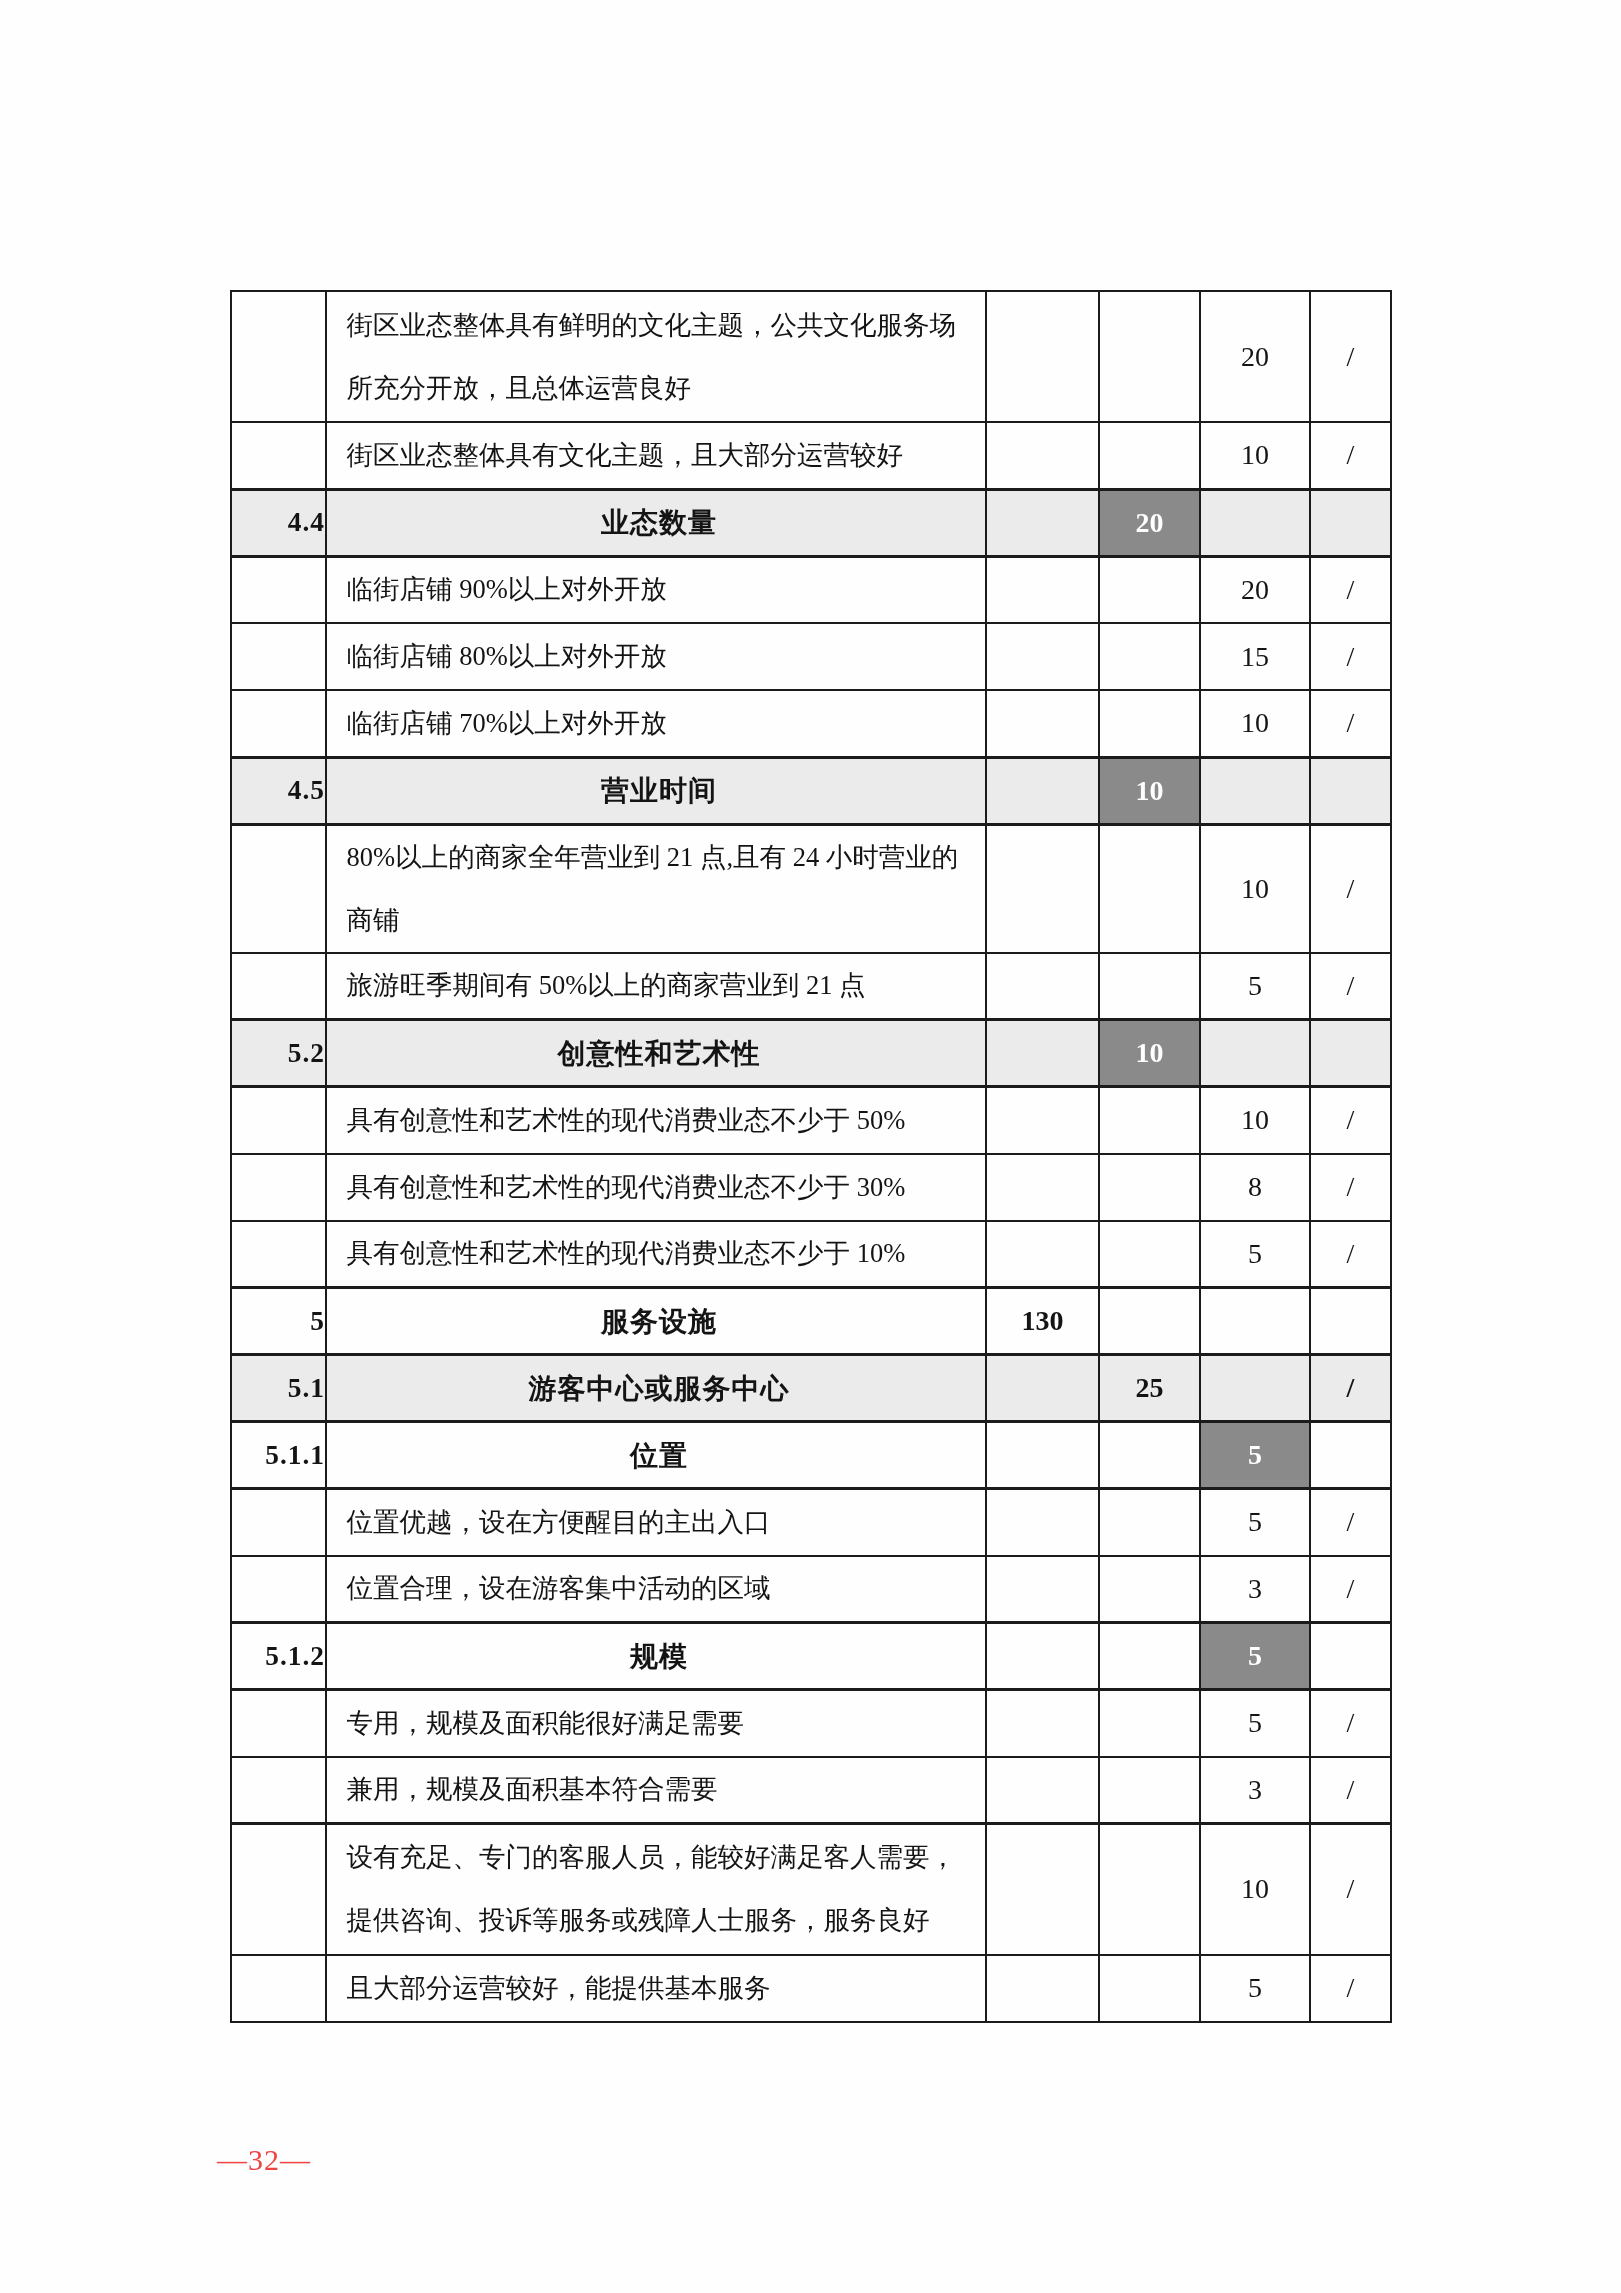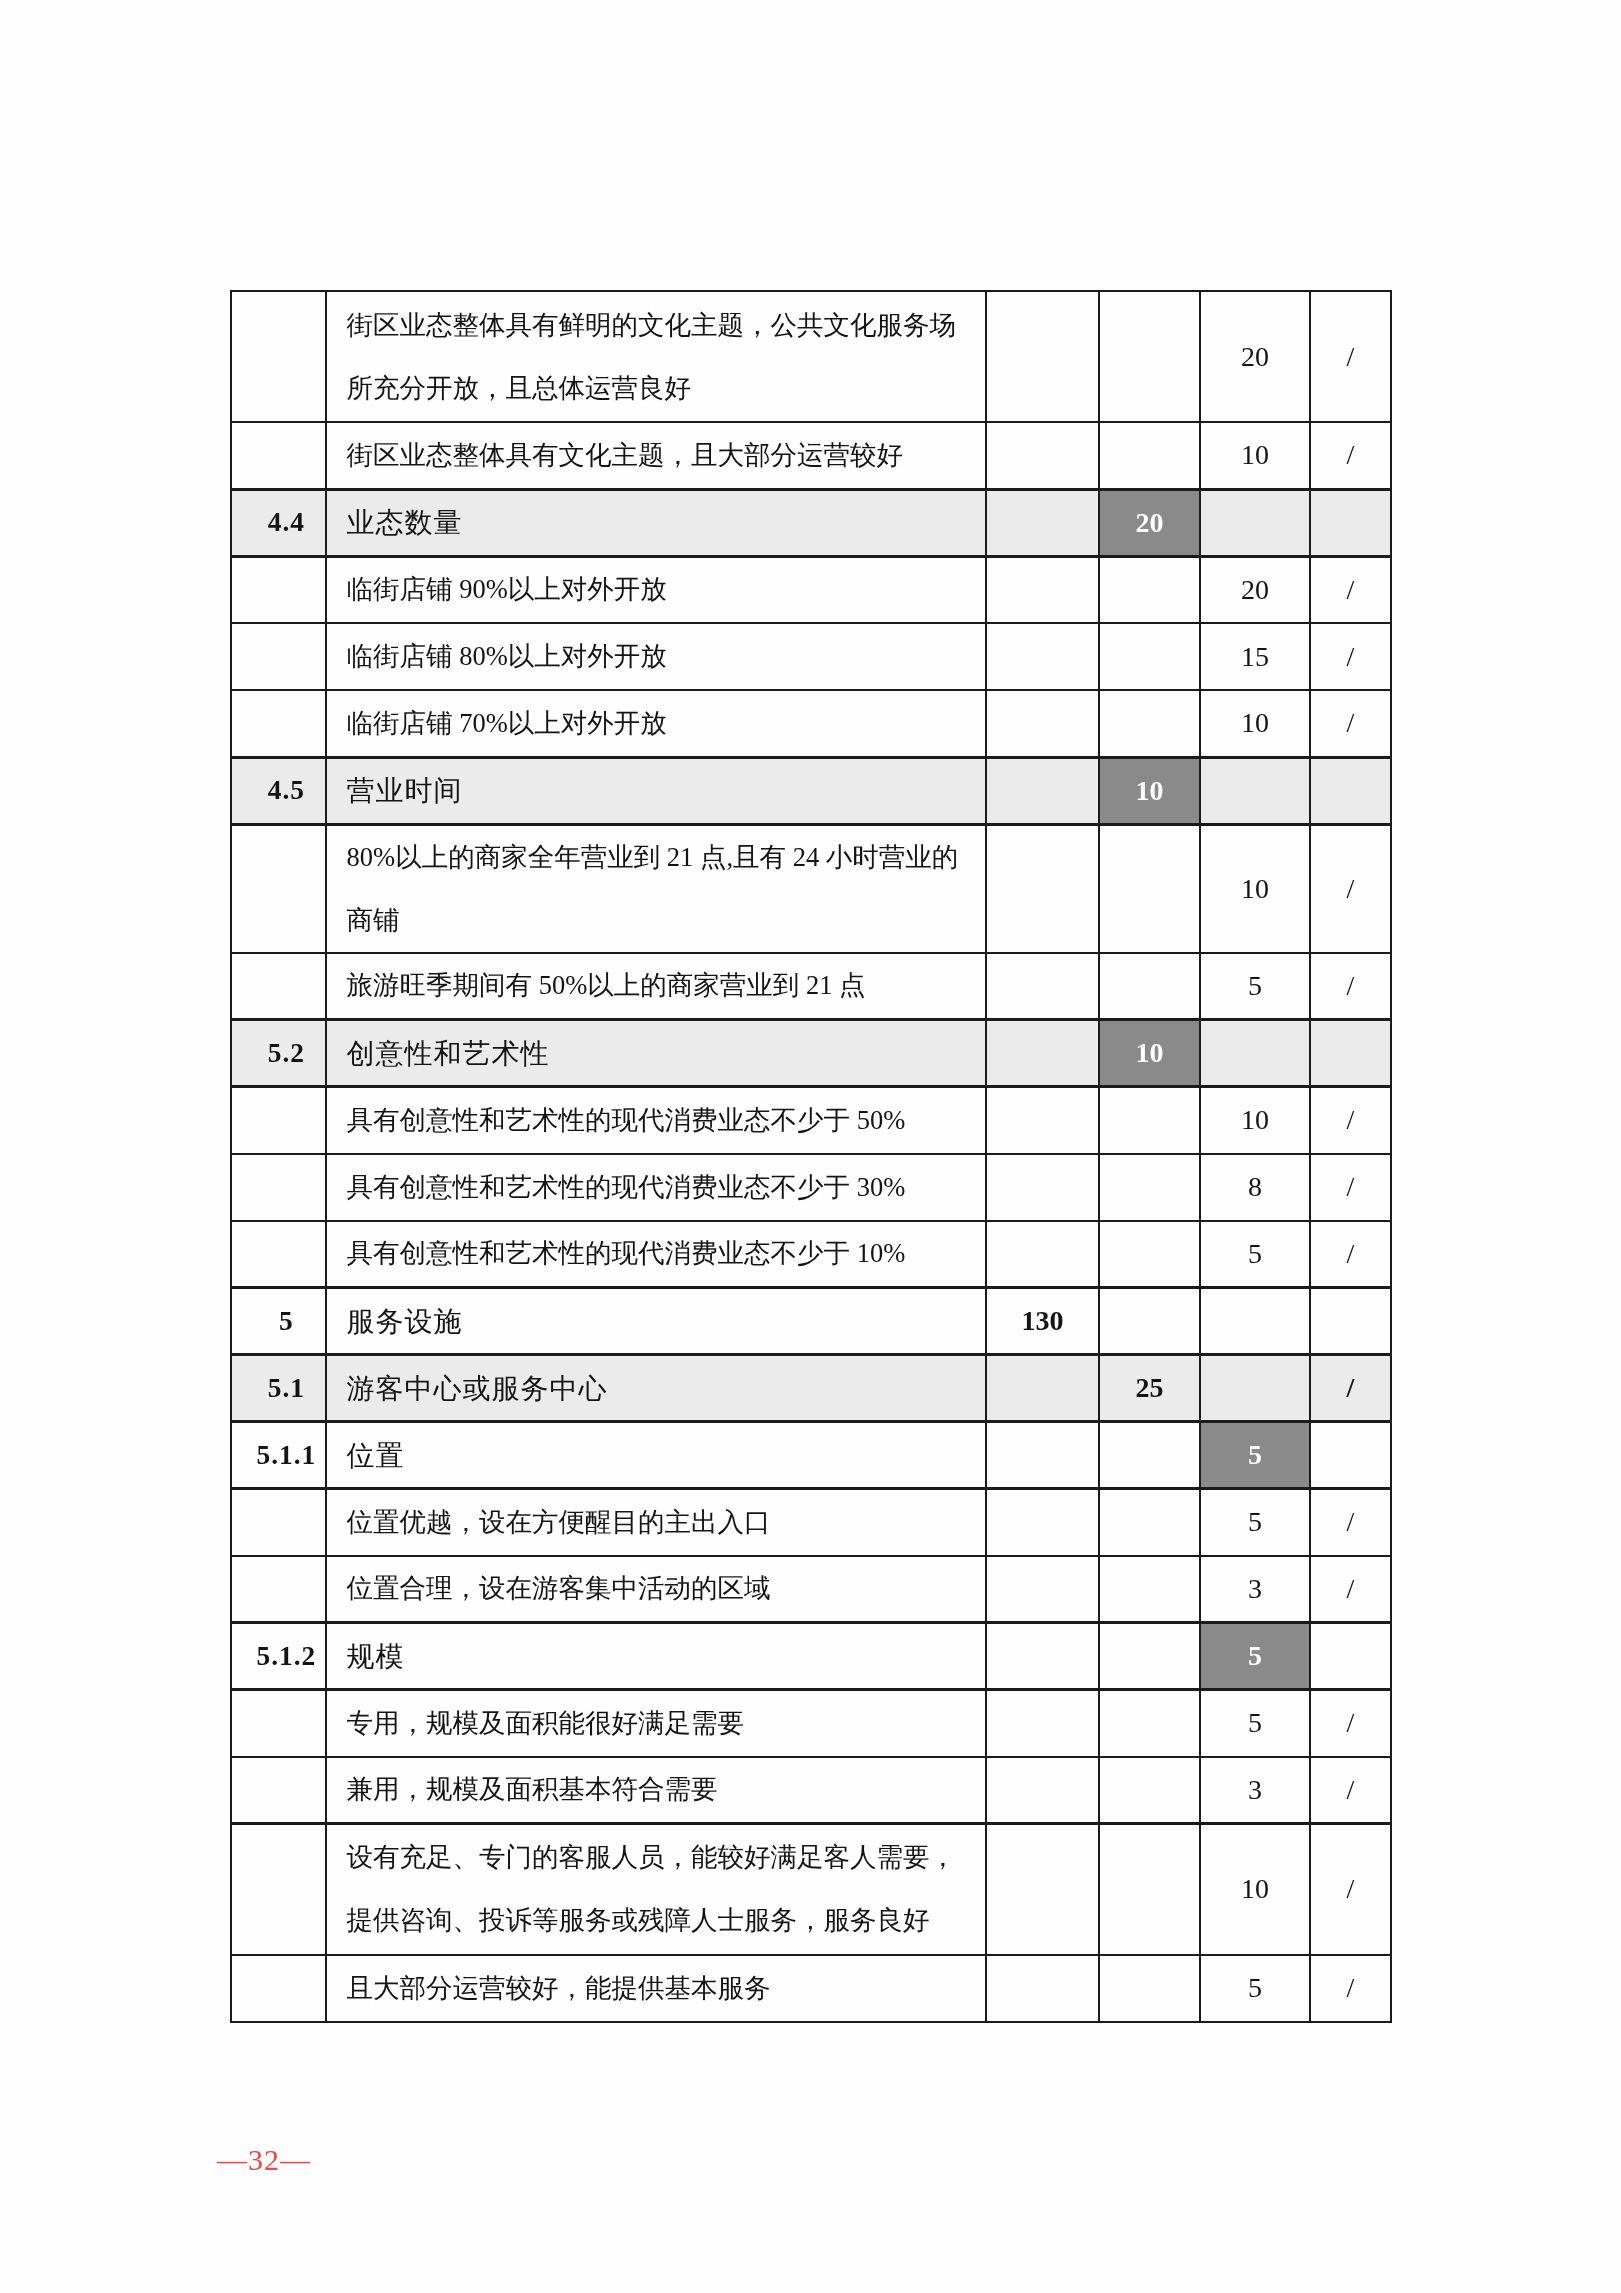--- a/index.html
+++ b/index.html
@@ -28,30 +28,30 @@
   td {
     border:2px solid #1b1b1b;
     padding:0;
     vertical-align:middle;
     background:#fefefe;
   }
   tr { height:67px; }
   tr.h2 { height:131px; }
   tr.thick-top td { border-top-width:3.9px; }
   td.num {
-    text-align:center; padding-left:15.7px;
+    text-align:right; padding-left:15.7px;
     font-weight:bold; font-size:27.4px;
     letter-spacing:1px;
   }
   td.desc {
     text-align:left; padding-left:19.6px; padding-right:13.7px;
     font-size:26.5px; line-height:63px;
     word-break:break-all;
   }
-  tr.sec td.desc { font-weight:normal; font-size:28px; letter-spacing:1px; }
+  tr.sec td.desc { font-weight:bold; font-size:28px; letter-spacing:1px;text-align:center; }
   td.score { text-align:center; font-size:28px; }
   tr.sec td.score { font-weight:bold; }
   tr.gray-row td { background:#ebebeb; }
   td.dark-cell {
     background:#8a8a8a !important;
     color:#ffffff; font-weight:bold;
   }
   .page-footer {
     position:absolute; left:217px; top:2143px;
     font-size:30px; letter-spacing:1px;

